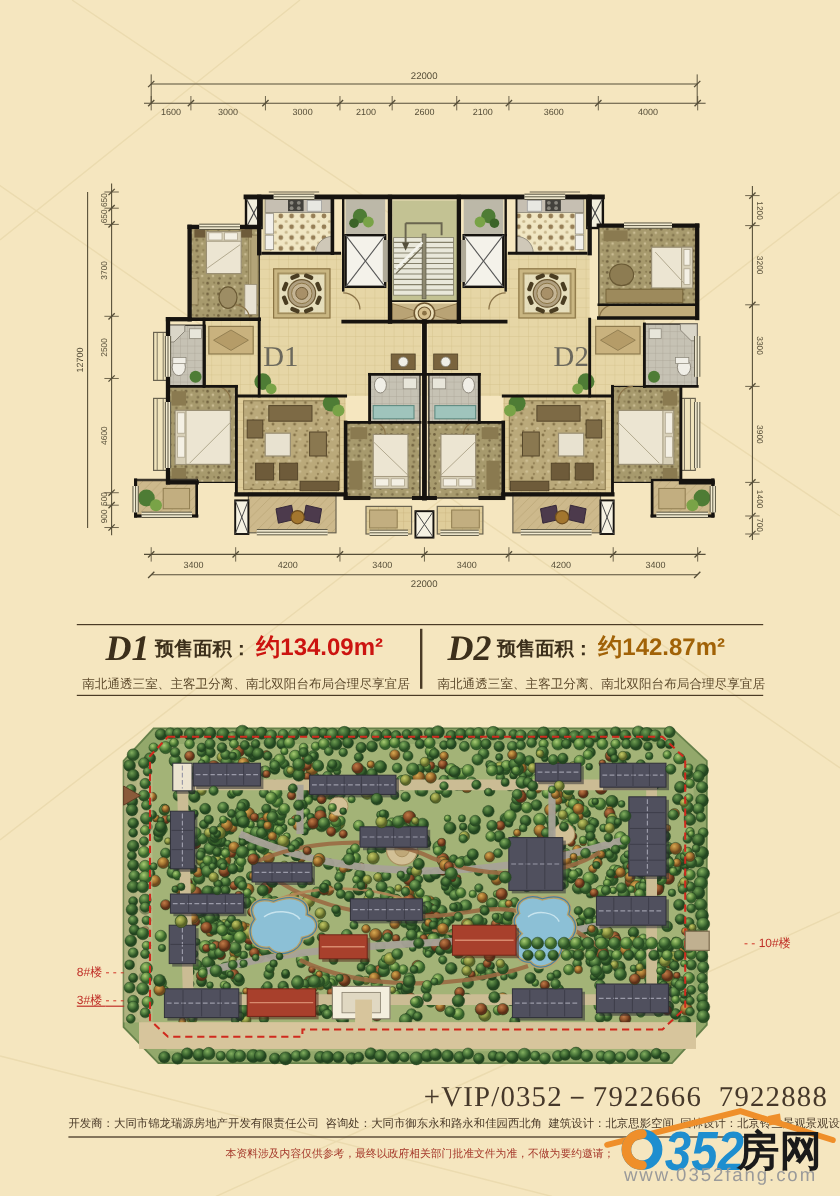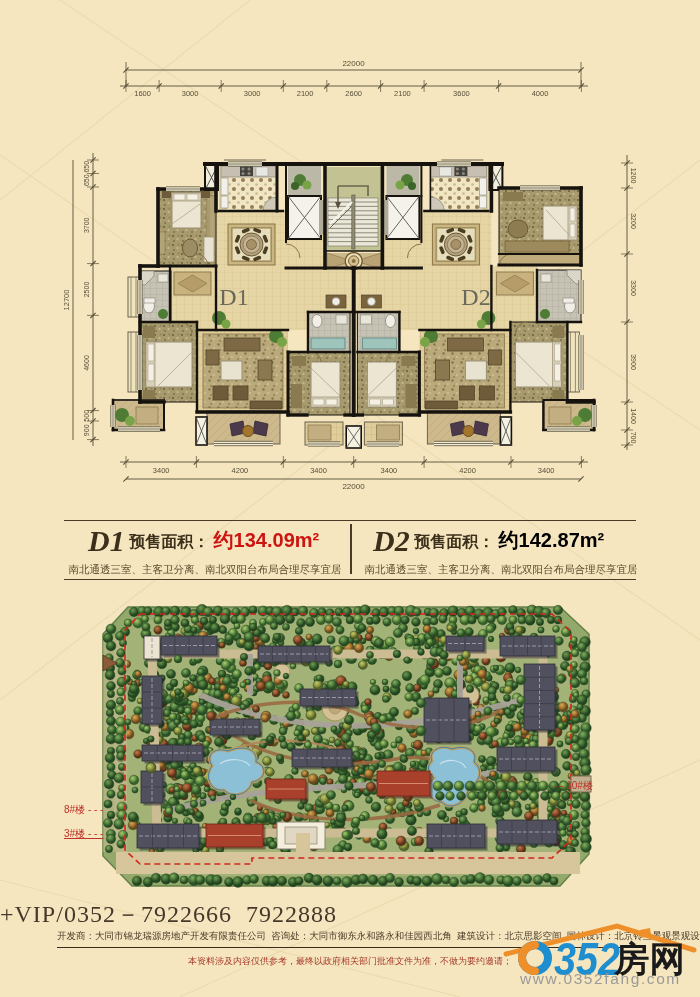--- a/index.html
+++ b/index.html
@@ -662,21 +662,21 @@
  <span style="font-family:'Liberation Serif',serif;font-style:italic;font-weight:bold;font-size:30px;color:#3c2f1b;">D1</span>
  <span style="font-size:16px;font-weight:bold;color:#3c2f1b;position:relative;top:-4px;">预售面积：</span>
  <span style="font-size:20px;font-weight:bold;color:#cc1410;position:relative;top:-4px;">约134.09m²</span>
 </div>
 
 <div class="abs" style="left:63px;top:563px;width:284px;text-align:center;font-size:10.5px;color:#5d4a2c;white-space:nowrap;">南北通透三室、主客卫分离、南北双阳台布局合理尽享宜居</div>
 
 <div class="abs" style="left:373px;top:524px;width:260px;height:34px;white-space:nowrap;">
  <span style="font-family:'Liberation Serif',serif;font-style:italic;font-weight:bold;font-size:30px;color:#3c2f1b;">D2</span>
  <span style="font-size:16px;font-weight:bold;color:#3c2f1b;position:relative;top:-4px;">预售面积：</span>
- <span style="font-size:20px;font-weight:bold;color:#000000;position:relative;top:-4px;">约142.87m²</span>
+ <span style="font-size:20px;font-weight:bold;color:#a16207;position:relative;top:-4px;">约142.87m²</span>
 </div>
 
 <div class="abs" style="left:359px;top:563px;width:284px;text-align:center;font-size:10.5px;color:#5d4a2c;white-space:nowrap;">南北通透三室、主客卫分离、南北双阳台布局合理尽享宜居</div>
 
 <svg width="700" height="310" viewBox="0 0 700 310" style="position:absolute;left:0;top:600px">
     <defs>
       <radialGradient id="tg1" cx="38%" cy="32%">
         <stop offset="0%" stop-color="#a9cc74"></stop>
         <stop offset="65%" stop-color="#5f8c40"></stop>
         <stop offset="100%" stop-color="#35602a"></stop>
@@ -2667,23 +2667,23 @@
     </g>
     <path d="M140 14 L552 14 L571 32 L571 240 L552 258 L252 258 L252 264 L140 264 L125 250 L125 30 Z" fill="none" stroke="#d02a1e" stroke-width="1.7" stroke-dasharray="6,4"></path>
     <path d="M103 55 l14 8 l-14 8 z" fill="#8a5a3a" stroke="#5e3a22" stroke-width="0.8"></path>
     <rect x="571.0" y="176.0" width="20.0" height="16.0" fill="#c0b090" stroke="#7a6a4e" stroke-width="1"></rect>
   </svg>
 
 <div class="abs" style="left:64px;top:779px;font-size:10px;color:#c03028;margin-top:24px;">8#楼 <span style="color:#cf2a1e;">- - -</span></div>
 
 <div class="abs" style="left:64px;top:827px;font-size:10px;color:#c03028;text-decoration:underline;">3#楼 <span style="color:#cf2a1e;">- - -</span></div>
 
-<div class="abs" style="left:554px;top:779px;font-size:10px;color:#c03028;"><span style="color:#cf2a1e;">- - </span>10#楼</div>
+<div class="abs" style="left:620px;top:779px;font-size:10px;color:#c03028;"><span style="color:#cf2a1e;">- - </span>10#楼</div>
 
-<div class="abs" style="left:0;top:898px;width:690px;text-align:left;font-family:'Liberation Serif',serif;font-size:24px;color:#46382a;letter-spacing:1px;">+VIP/0352－7922666&nbsp;&nbsp;7922888</div>
+<div class="abs" style="left:0;top:898px;width:690px;text-align:right;font-family:'Liberation Serif',serif;font-size:24px;color:#46382a;letter-spacing:1px;">+VIP/0352－7922666&nbsp;&nbsp;7922888</div>
 
 <div class="abs" style="left:57px;top:930px;width:590px;font-size:9.5px;color:#4a3a28;white-space:nowrap;">开发商：大同市锦龙瑞源房地产开发有限责任公司&nbsp;&nbsp;咨询处：大同市御东永和路永和佳园西北角&nbsp;&nbsp;建筑设计：北京思影空间&nbsp;&nbsp;园林设计：北京铃兰景观景观设计有限责任公司</div>
 
 <div class="abs" style="left:57px;top:947px;width:586px;height:1.2px;background:#3a2c1c;"></div>
 
 <div class="abs" style="left:0;top:955px;width:700px;text-align:center;font-size:9px;color:#a5382a;">本资料涉及内容仅供参考，最终以政府相关部门批准文件为准，不做为要约邀请；</div>
 
 <svg class="abs" width="200" height="80" style="left:502px;top:918px;">
 
 <path d="M4 36 L115 8 L192 32" fill="none" stroke="#ef8f2a" stroke-width="5" stroke-linecap="round"></path>

